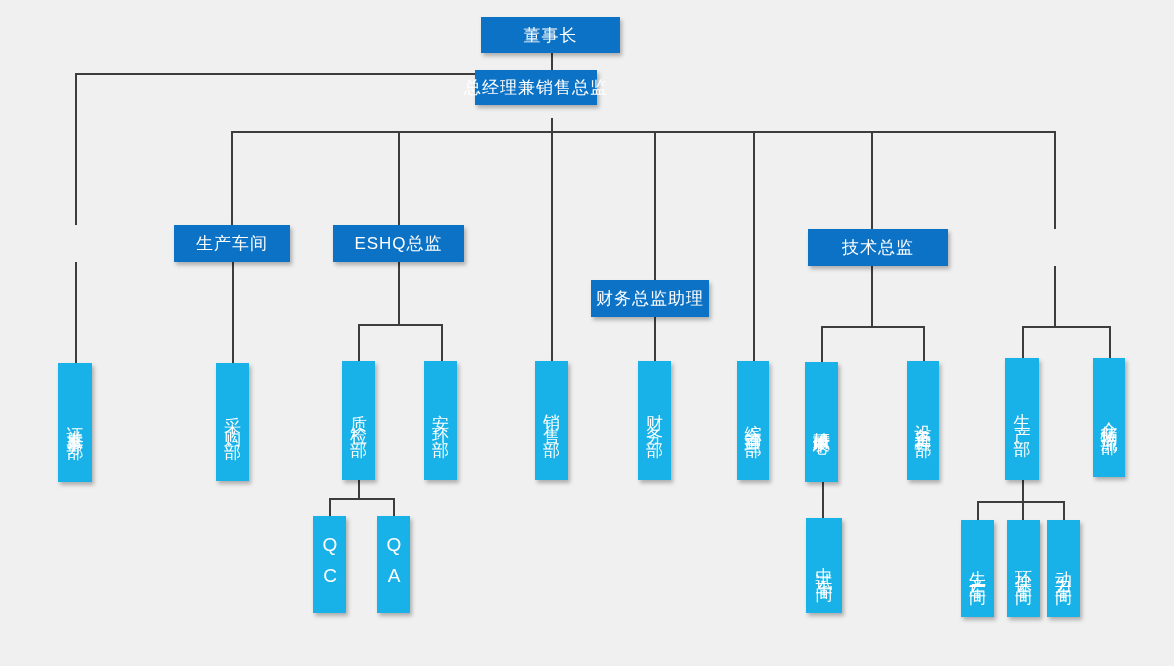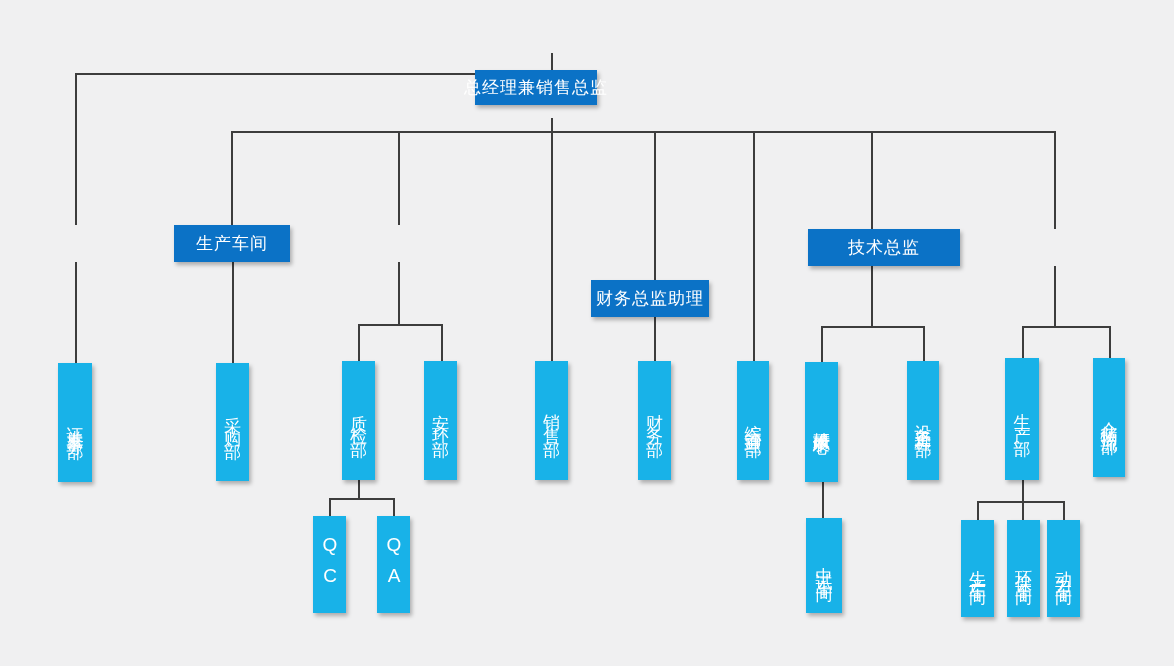--- a/index.html
+++ b/index.html
@@ -74,24 +74,26 @@
   <div class="line h" style="left:329px;top:498px;width:64px"></div>
   <div class="line v" style="left:329px;top:498px;height:18px"></div>
   <div class="line v" style="left:393px;top:498px;height:18px"></div>
   <div class="line v" style="left:822px;top:482px;height:36px"></div>
   <div class="line v" style="left:1022px;top:480px;height:21px"></div>
   <div class="line h" style="left:977px;top:501px;width:86px"></div>
   <div class="line v" style="left:977px;top:501px;height:19px"></div>
   <div class="line v" style="left:1022px;top:501px;height:19px"></div>
   <div class="line v" style="left:1063px;top:501px;height:19px"></div>
 
+  <div class="node exec" style="left:481px;top:17px;width:139px;height:36px">董事长</div>
   <div class="node exec" style="left:475px;top:70px;width:122px;height:35px">总经理兼销售总监</div>
   <div class="node exec" style="left:174px;top:225px;width:116px;height:37px">生产车间</div>
+  <div class="node exec" style="left:333px;top:225px;width:131px;height:37px">ESHQ总监</div>
   <div class="node exec" style="left:591px;top:280px;width:118px;height:37px">财务总监助理</div>
-  <div class="node exec" style="left:808px;top:229px;width:152px;height:37px">技术总监</div>
+  <div class="node exec" style="left:808px;top:229px;width:140px;height:37px">技术总监</div>
 
   <div class="node dept chars-5" style="left:58px;top:363px;width:34px;height:119px">证券事务部</div>
   <div class="node dept chars-3" style="left:216px;top:363px;width:33px;height:118px">采购部</div>
   <div class="node dept chars-3" style="left:342px;top:361px;width:33px;height:119px">质检部</div>
   <div class="node dept chars-3" style="left:424px;top:361px;width:33px;height:119px">安环部</div>
   <div class="node dept chars-3" style="left:535px;top:361px;width:33px;height:119px">销售部</div>
   <div class="node dept chars-3" style="left:638px;top:361px;width:33px;height:119px">财务部</div>
   <div class="node dept chars-5" style="left:737px;top:361px;width:32px;height:119px">综合管理部</div>
   <div class="node dept chars-6" style="left:805px;top:362px;width:33px;height:120px">技术研发中心</div>
   <div class="node dept chars-5" style="left:907px;top:361px;width:32px;height:119px">设备工程部</div>

